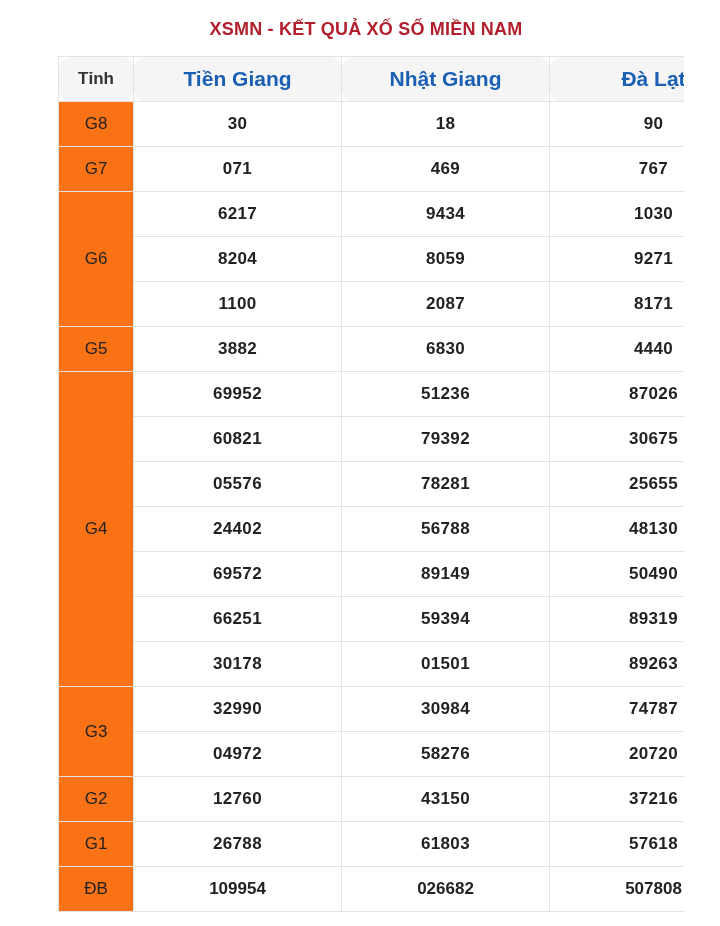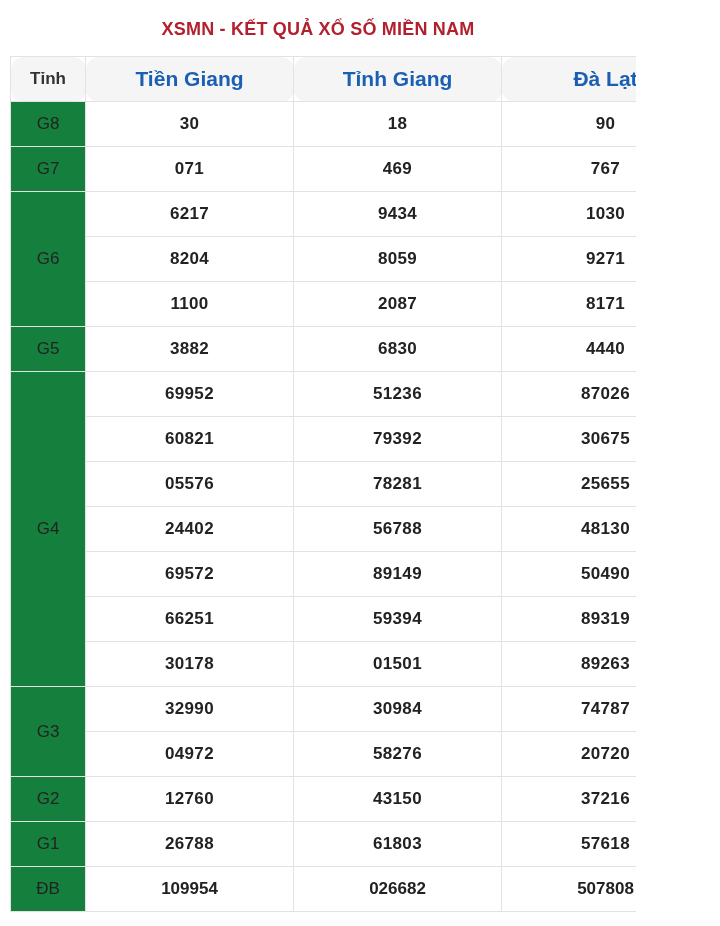--- a/index.html
+++ b/index.html
@@ -8,20 +8,21 @@
     background: #ffffff;
     font-family: "Liberation Sans", sans-serif;
   }
   .page {
     width: 636px;
     height: 926px;
     background: #ffffff;
     position: relative;
     overflow: hidden;
     box-sizing: border-box;
+    margin-left: 48px;
   }
   .header {
     padding-top: 18px;
     text-align: center;
   }
   .title {
     font-size: 18px;
     font-weight: bold;
     color: #b21f2d;
     letter-spacing: 0.2px;
@@ -94,42 +95,42 @@
   .db-label {
     color: #c0392b;
     font-weight: bold;
   }
   td.db-num {
     color: #d61f2b;
     font-weight: bold;
     font-size: 19px;
   }
   .prize-cell {
-    background: #15803d;
+    background: #f97316;
     font-weight: normal;
     color: #333;
     font-size: 15px;
   }
 </style>
 </head>
 <body>
 
 <div class="page">
 
   <div class="header">
     <div class="title">XSMN - KẾT QUẢ XỔ SỐ MIỀN NAM</div>
   </div>
 
   <div class="table-wrap">
     <table class="results">
       <tbody>
           <tr class="head-row">
         <th class="col-prize tinh">Tỉnh</th>
         <th class="prov"><a href="#">Tiền Giang</a></th>
-        <th class="prov"><a href="#">Tỉnh Giang</a></th>
+        <th class="prov"><a href="#">Nhật Giang</a></th>
         <th class="prov"><a href="#">Đà Lạt</a></th>
       </tr>
 
       <tr>
         <td class="prize-cell">G8</td>
         <td class="num">30</td>
         <td class="num">18</td>
         <td class="num">90</td>
       </tr>
 

